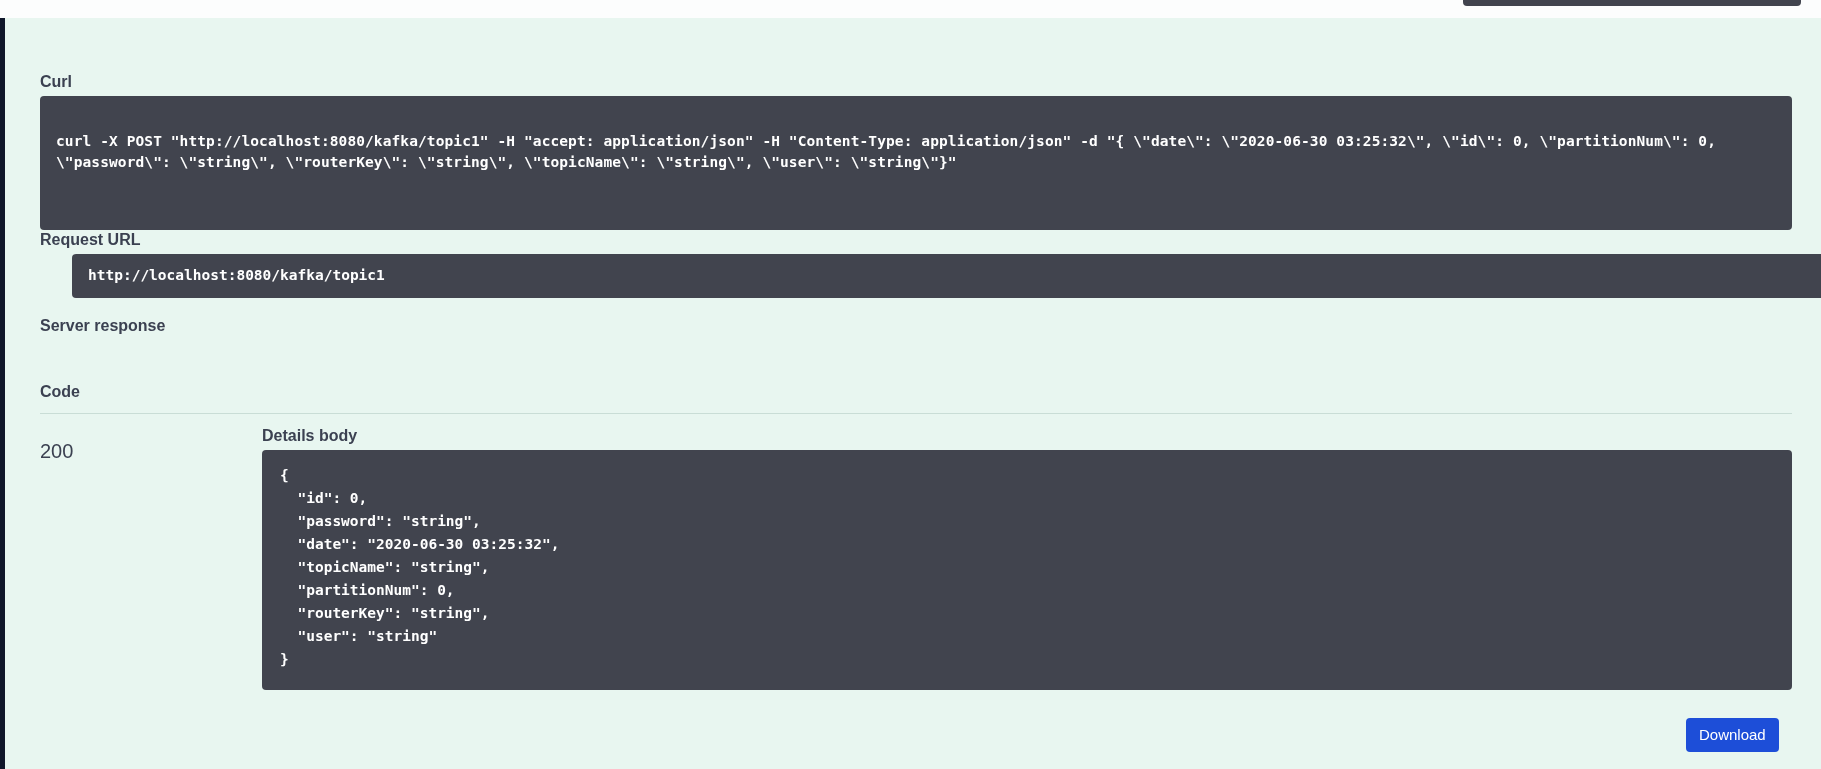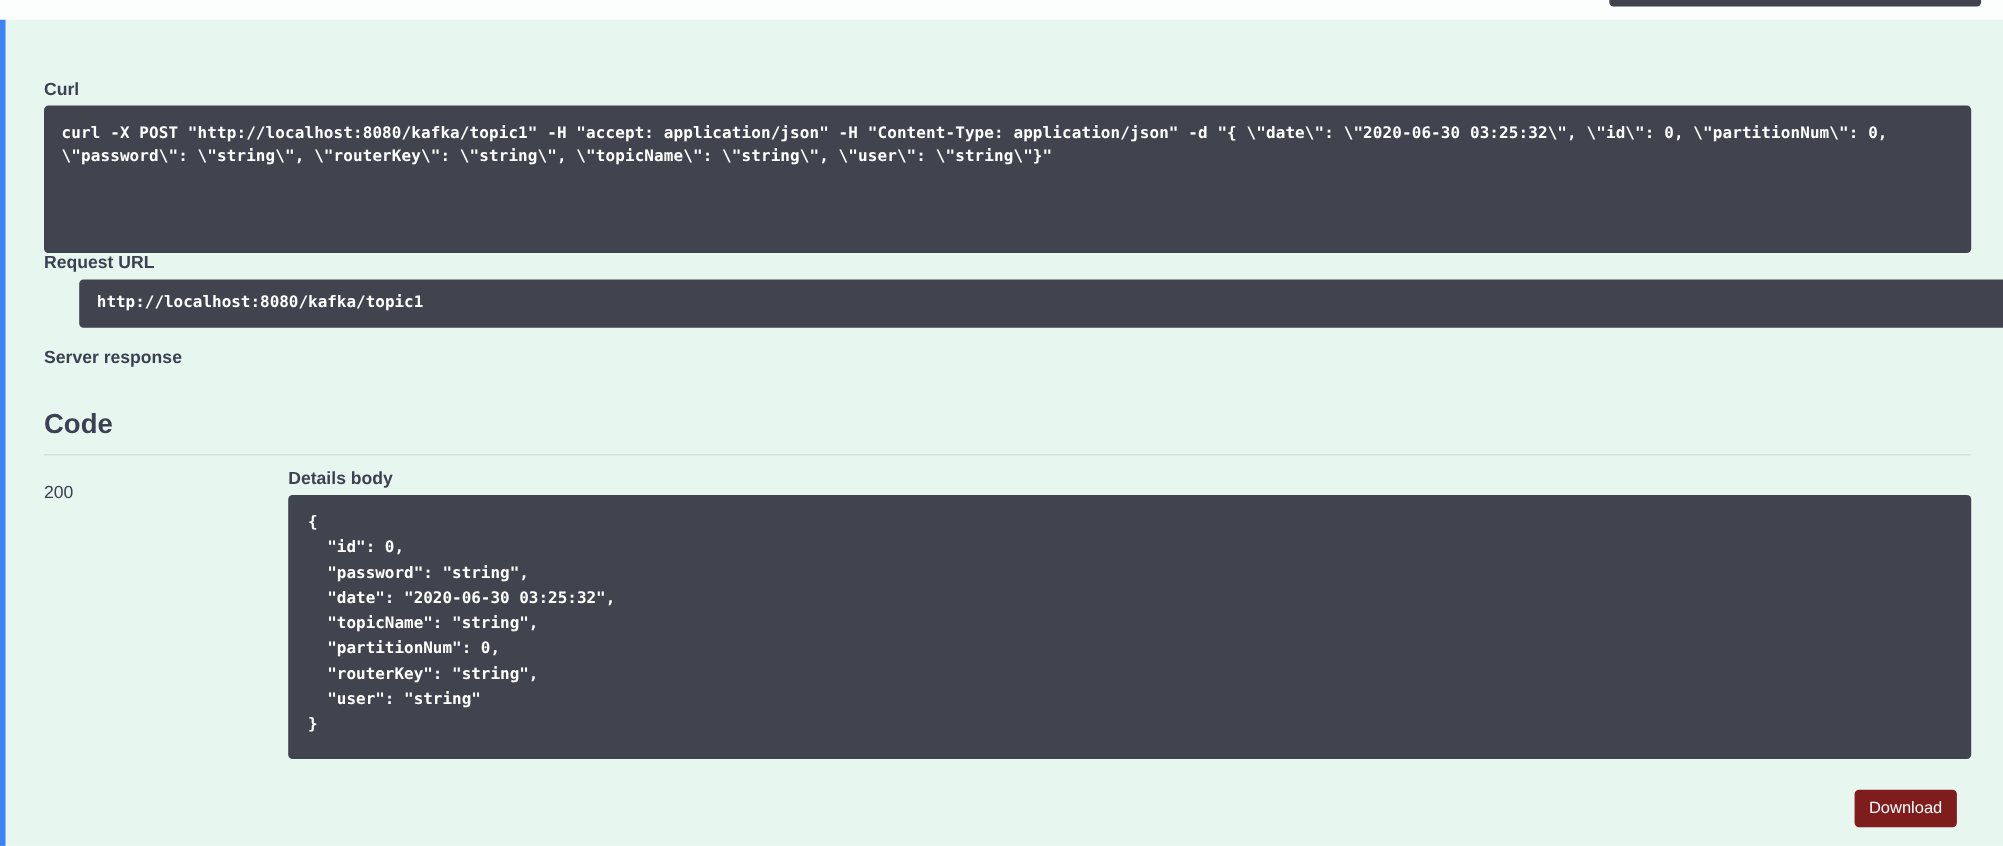--- a/index.html
+++ b/index.html
@@ -37,21 +37,21 @@
   }
 
   
   .response-block {
     position: absolute;
     left: 0;
     top: 18px;
     width: 1821px;
     height: 751px;
     background: #e8f6f0;
-    border-left: 5px solid #3b82f6;
+    border-left: 5px solid #0f172a;
   }
 
   .section-label {
     font-size: 16px;
     font-weight: bold;
     color: #3b4151;
     margin: 0;
     padding: 0;
     line-height: 1.2;
   }
@@ -79,20 +79,21 @@
 
   .curl-pane {
     left: 35px;
     top: 78px;
     width: 1752px;
     height: 134px;
   }
   .curl-pane .code-text {
     display: block;
     letter-spacing: 0.1px;
+    margin-top: 20px;
   }
 
   .url-pane {
     left: 35px;
     top: 236px;
     width: 1752px;
     height: 44px;
     padding: 11px 16px;
     margin-left: 32px;
   }
@@ -115,41 +116,41 @@
   }
   .resp-head {
     display: flex;
     align-items: flex-end;
     height: 56px;
     border-bottom: 1px solid #c9ddd6;
   }
   .col-code { width: 222px; flex: 0 0 222px; }
   .col-details { flex: 1 1 auto; }
   .th {
-    font-size: 25px;
+    font-size: 16px;
     font-weight: bold;
     color: #3b4151;
     padding-bottom: 12px;
   }
   .resp-row {
     display: flex;
     padding-top: 26px;
   }
   .code-value {
-    font-size: 16px;
+    font-size: 20px;
     color: #3b4151;
     font-weight: normal;
     font-family: "Liberation Sans", sans-serif;
   }
 
   .download-btn {
     position: absolute;
     left: 1681px;
     top: 700px;
-    background: #7f1d1d;
+    background: #1d4ed8;
     color: #ffffff;
     border: none;
     border-radius: 4px;
     font-family: "Liberation Sans", sans-serif;
     font-size: 15px;
     font-weight: normal;
     padding: 7px 13px;
     cursor: pointer;
     line-height: 1.3;
   }

